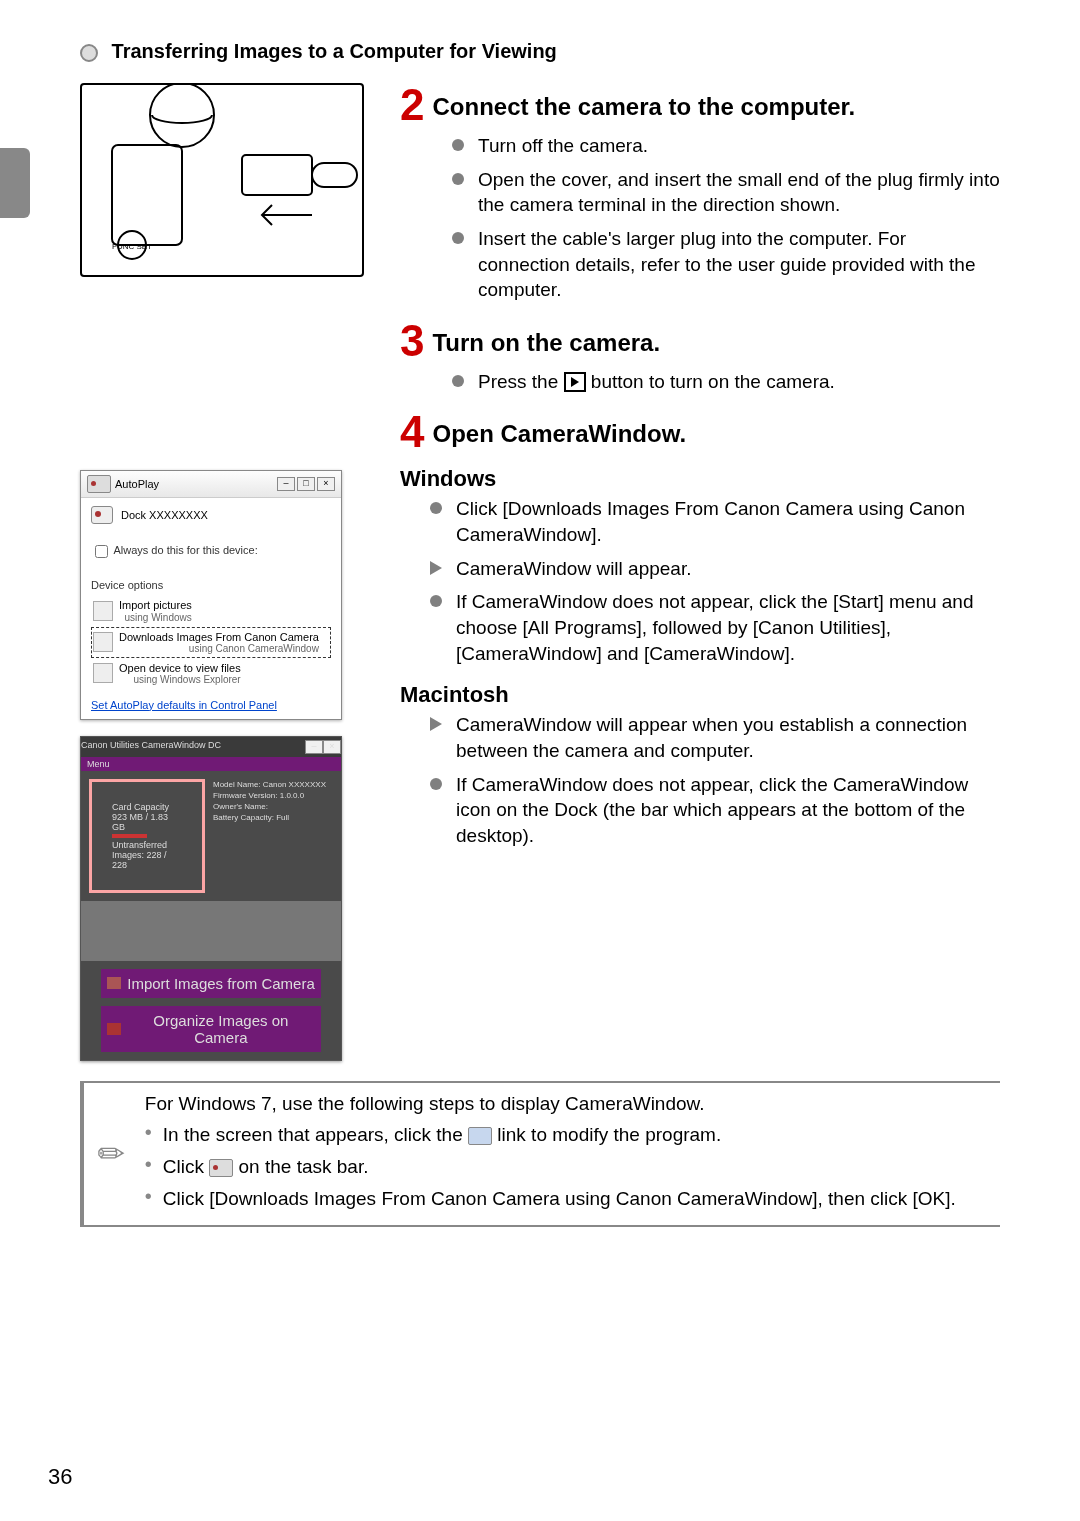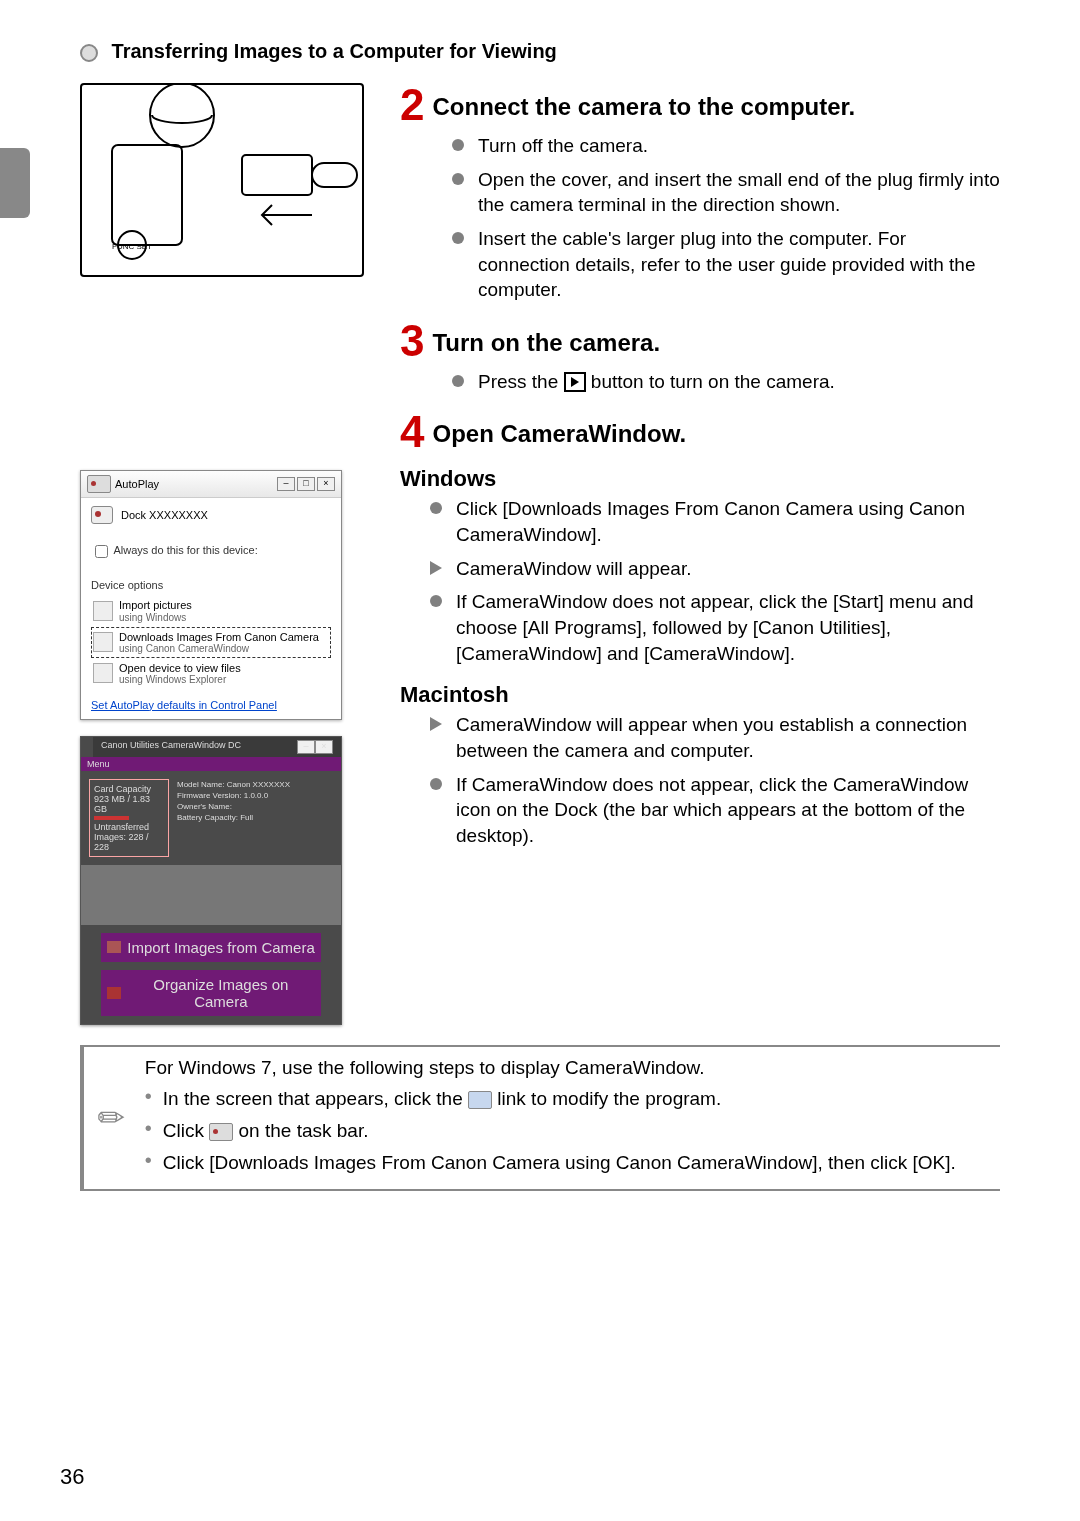--- a/index.html
+++ b/index.html
@@ -147,40 +147,40 @@
     gap: 2px;
   }
   .wbtn { width:16px;height:12px;border:1px solid #888;background:#f0f0f0;font-size:9px;text-align:center;line-height:11px;}
   .autoplay .body { padding: 8px 10px; }
   .dev-row { display:flex; align-items:center; gap:8px; margin-bottom:8px;}
   .dev-icon { width:20px;height:16px;border:1px solid #888;background:#eee;border-radius:3px;position:relative;}
   .dev-icon::after{content:"";width:6px;height:6px;background:#a33;border-radius:50%;position:absolute;left:3px;top:4px;}
   .ap-label { font-size:11px; color:#333; margin:18px 0 4px;}
   .ap-option { display:flex; gap:6px; padding:4px 2px; align-items:center;}
   .ap-option .oicon{width:18px;height:18px;border:1px solid #aaa;background:#eee;flex-shrink:0;}
-  .ap-option .otxt{line-height:1.1;}
+  .ap-option .otxt{line-height:1.1;text-align:right;}
   .ap-option .otxt .sub{color:#666;font-size:10px;}
   .ap-option.highlight{border:1px dashed #333; padding:3px 1px;}
   .ap-link{color:#0044cc; text-decoration:underline; margin-top:10px; display:block;}
 
   
   .cw {
     width: 260px;
     border: 1px solid #555;
     background: #4a4a4a;
     margin-top: 16px;
     font-size: 9px;
     color: #ddd;
     box-shadow: 0 1px 3px rgba(0,0,0,0.4);
   }
-  .cw .cw-title{background:#3a3a3a;padding:3px 8px;display:flex;margin-left:12px;}
+  .cw .cw-title{background:#3a3a3a;padding:3px 0;display:flex;}
   .cw .cw-title .cwicons{margin-left:auto;display:flex;gap:0;}
   .cw .cw-menu{background:#701a75;padding:2px 6px;}
   .cw .cw-top{display:flex;gap:8px;padding:8px;}
-  .cw .cw-card{border:1px solid #fca5a5;padding:4px;width:70px;}
+  .cw .cw-card{border:3px solid #fca5a5;padding:20px;width:70px;}
   .cw .cw-info{flex:1;font-size:8px;line-height:1.4;}
   .cw .cw-body{background:#777;height:60px;}
   .cw .cw-btn{background:#701a75;margin:8px 20px;padding:6px;text-align:center;display:flex;align-items:center;justify-content:center;gap:6px;font-size:15px;}
   .cw .cw-btn .bicon{width:14px;height:12px;background:#a55;}
 
   
   .note-box {
     display: flex;
     gap: 20px;
     margin-top: 20px;
@@ -220,21 +220,21 @@
   .note-list li.nodot{padding-left:0;}
   .small-inline-icon {
     display:inline-block;width:22px;height:16px;border:1px solid #888;background:#ddd;border-radius:2px;vertical-align:text-bottom;position:relative;
   }
   .small-inline-icon.dev::after{content:"";width:5px;height:5px;background:#a33;border-radius:50%;position:absolute;left:3px;top:5px;}
   .small-inline-icon.link{background:#c7d7ee;}
   .small-inline-icon.cam{background:#ccc;}
   .page-num {
     position: absolute;
     bottom: 30px;
-    left: 60px;
+    left: 48px;
     font-size: 22px;
   }
   .side-tab {
     position: absolute;
     left: 0;
     top: 148px;
     width: 30px;
     height: 70px;
     background: #888;
     border-radius: 0 6px 6px 0;

